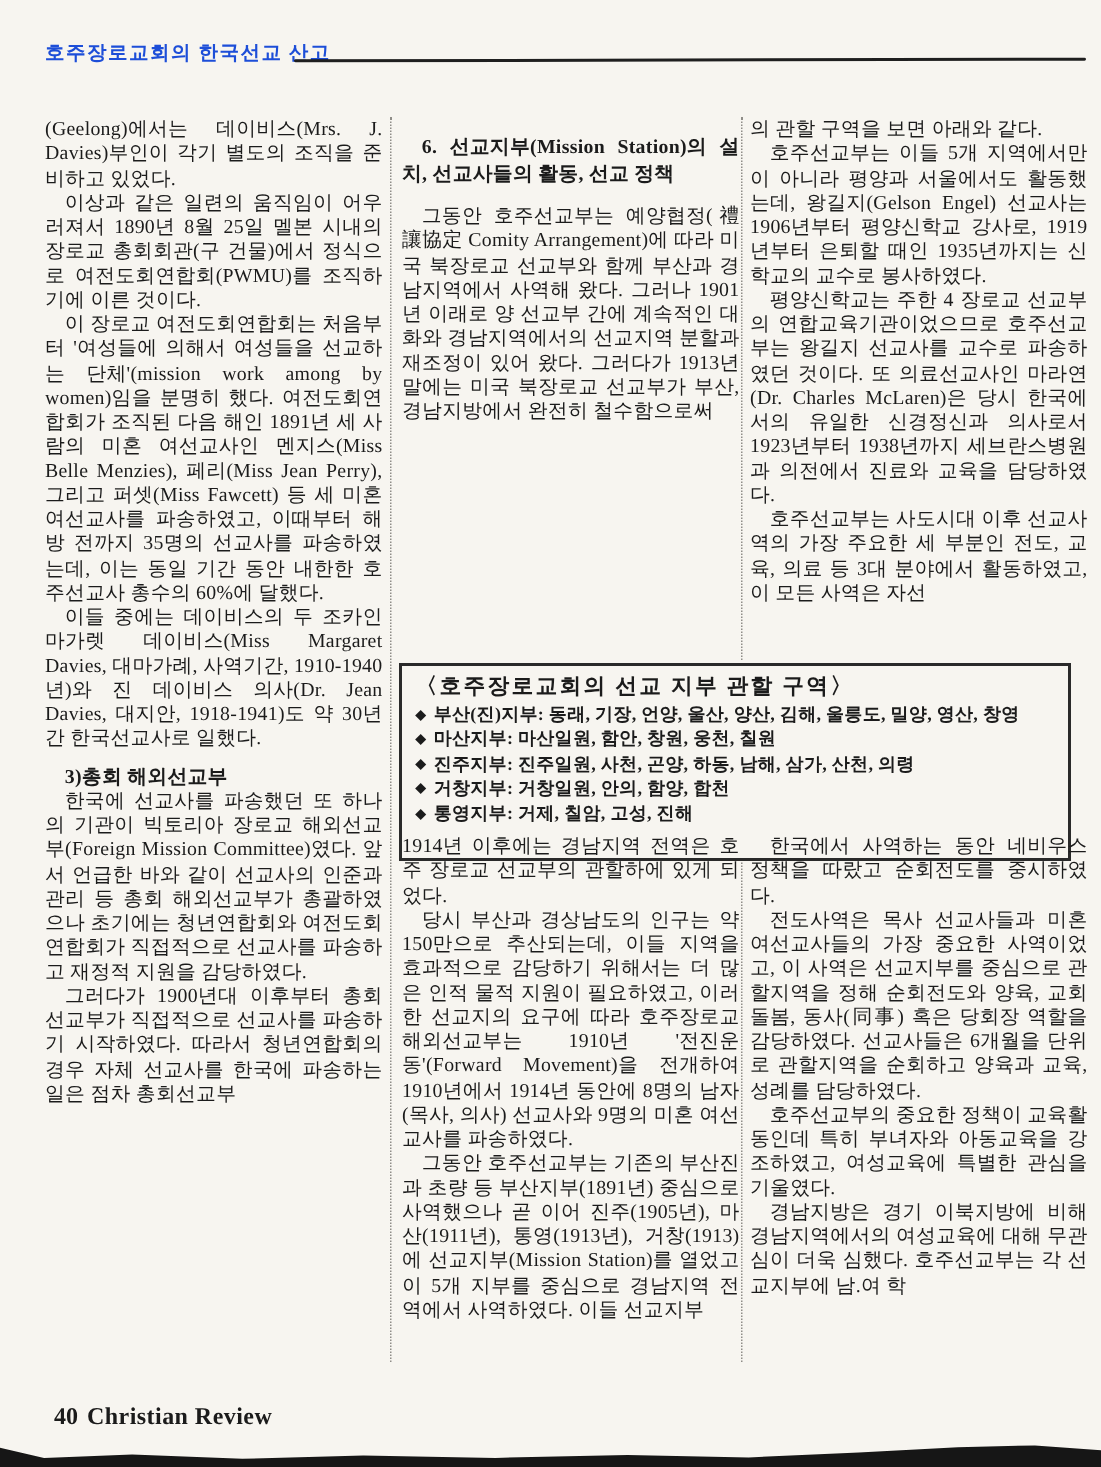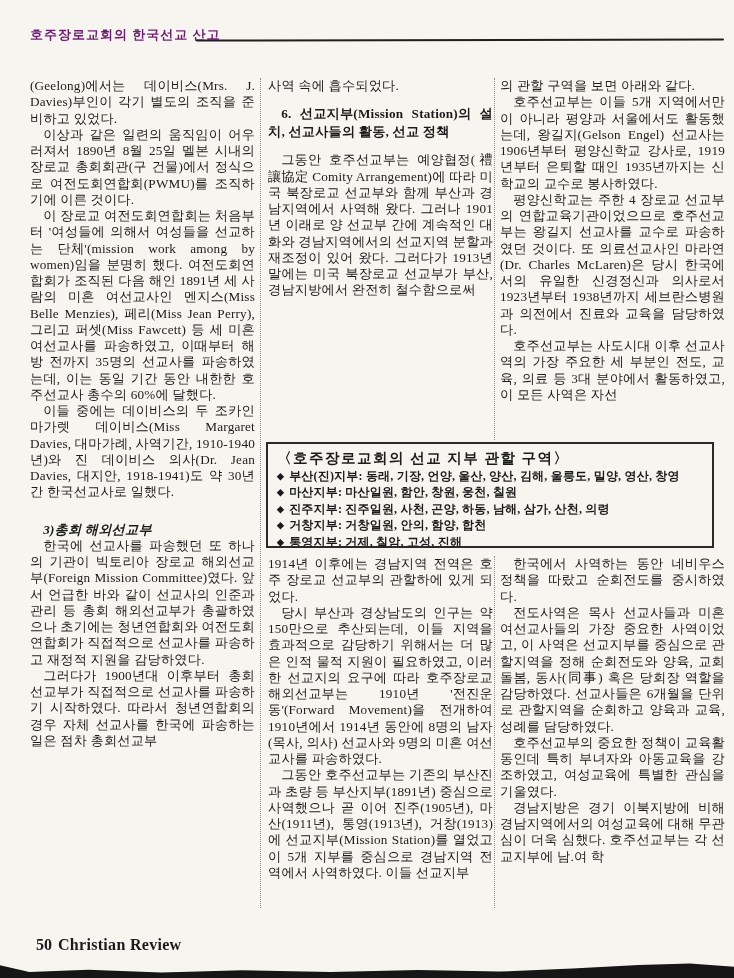--- a/index.html
+++ b/index.html
@@ -9,50 +9,50 @@
     width:734px; height:978px;
     margin:0 auto;
     background:#f7f5f0;
     font-family:"Liberation Serif", serif;
     color:#1b1b1b;
     overflow:hidden;
   }
   .running-head {
     position:absolute; left:30px; top:26px;
     font-size:13px; font-weight:bold; letter-spacing:1px;
-    color:#701a75;
+    color:#1d4ed8;
   }
   .head-rule {
     position:absolute; left:196px; top:39px; width:528px; height:2px;
     background:#1f1f1f; border-radius:2px; transform:rotate(-0.12deg);
   }
   .col {
     position:absolute; width:225px;
     font-size:13.2px; line-height:16.25px;
     text-align:justify; overflow:hidden;
     letter-spacing:0.2px;
   }
   .col p { text-indent:1em; }
   .col p.flush { text-indent:0; }
-  .h1-inline { font-weight:bold; display:block; margin-top:21px; text-indent:1em;font-style:italic; }
+  .h1-inline { font-weight:bold; display:block; margin-top:9px; text-indent:1em; }
   .sec-heading {
     font-weight:bold; margin:11px 0 12px 0; text-indent:1em;
     line-height:17.5px; letter-spacing:0.2px;
   }
   #col1 { left:30px;  top:78px;  height:832px; }
   #col2-upper { left:268px; top:78px;  height:364px; }
   #col3-upper { left:500px; top:78px;  height:368px; }
   #col2-lower { left:268px; top:556px; height:354px; }
   #col3-lower { left:500px; top:556px; height:374px; }
   .vdiv { position:absolute; width:0; border-left:1px dotted #8f8d88; }
   #vdiv1  { left:260px; top:78px;  height:830px; }
   #vdiv2a { left:494px; top:78px;  height:362px; }
   #vdiv2b { left:494px; top:556px; height:352px; }
   .region-box {
-    position:absolute; left:266px; top:442px; width:448px; height:106px;
+    position:absolute; left:266px; top:442px; width:448px; height:132px;
     border:2px solid #2a2a2a; background:#f7f5f0;
     padding:5px 9px 0 9px; overflow:hidden;
   }
   .region-box .box-title {
     font-size:14.5px; font-weight:bold; letter-spacing:1.5px;
     line-height:18px; margin-bottom:2px; white-space:nowrap;
   }
   .region-box .box-item {
     font-size:12px; font-weight:bold; line-height:15.4px;
     white-space:nowrap; letter-spacing:0.2px;
@@ -88,21 +88,20 @@
     <p class="flush">(Geelong)에서는 데이비스(Mrs. J. Davies)부인이 각기 별도의 조직을 준비하고 있었다.</p>
     <p>이상과 같은 일련의 움직임이 어우러져서 1890년 8월 25일 멜본 시내의 장로교 총회회관(구 건물)에서 정식으로 여전도회연합회(PWMU)를 조직하기에 이른 것이다.</p>
     <p>이 장로교 여전도회연합회는 처음부터 '여성들에 의해서 여성들을 선교하는 단체'(mission work among by women)임을 분명히 했다. 여전도회연합회가 조직된 다음 해인 1891년 세 사람의 미혼 여선교사인 멘지스(Miss Belle Menzies), 페리(Miss Jean Perry), 그리고 퍼셋(Miss Fawcett) 등 세 미혼 여선교사를 파송하였고, 이때부터 해방 전까지 35명의 선교사를 파송하였는데, 이는 동일 기간 동안 내한한 호주선교사 총수의 60%에 달했다.</p>
     <p>이들 중에는 데이비스의 두 조카인 마가렛 데이비스(Miss Margaret Davies, 대마가례, 사역기간, 1910-1940년)와 진 데이비스 의사(Dr. Jean Davies, 대지안, 1918-1941)도 약 30년간 한국선교사로 일했다.</p>
     <span class="h1-inline">3)총회 해외선교부</span>
     <p class="flush" style="text-indent:1em;">한국에 선교사를 파송했던 또 하나의 기관이 빅토리아 장로교 해외선교부(Foreign Mission Committee)였다. 앞서 언급한 바와 같이 선교사의 인준과 관리 등 총회 해외선교부가 총괄하였으나 초기에는 청년연합회와 여전도회연합회가 직접적으로 선교사를 파송하고 재정적 지원을 감당하였다.</p>
     <p>그러다가 1900년대 이후부터 총회 선교부가 직접적으로 선교사를 파송하기 시작하였다. 따라서 청년연합회의 경우 자체 선교사를 한국에 파송하는 일은 점차 총회선교부</p>
   </div>
 
   <div class="col" id="col2-upper">
-    <p class="flush">사역 속에 흡수되었다.</p>
     <div class="sec-heading">6. 선교지부(Mission Station)의 설치, 선교사들의 활동, 선교 정책</div>
     <p>그동안 호주선교부는 예양협정(禮讓協定 Comity Arrangement)에 따라 미국 북장로교 선교부와 함께 부산과 경남지역에서 사역해 왔다. 그러나 1901년 이래로 양 선교부 간에 계속적인 대화와 경남지역에서의 선교지역 분할과 재조정이 있어 왔다. 그러다가 1913년 말에는 미국 북장로교 선교부가 부산, 경남지방에서 완전히 철수함으로써</p>
   </div>
 
   <div class="col" id="col3-upper">
     <p class="flush">의 관할 구역을 보면 아래와 같다.</p>
     <p>호주선교부는 이들 5개 지역에서만이 아니라 평양과 서울에서도 활동했는데, 왕길지(Gelson Engel) 선교사는 1906년부터 평양신학교 강사로, 1919년부터 은퇴할 때인 1935년까지는 신학교의 교수로 봉사하였다.</p>
     <p>평양신학교는 주한 4 장로교 선교부의 연합교육기관이었으므로 호주선교부는 왕길지 선교사를 교수로 파송하였던 것이다. 또 의료선교사인 마라연(Dr. Charles McLaren)은 당시 한국에서의 유일한 신경정신과 의사로서 1923년부터 1938년까지 세브란스병원과 의전에서 진료와 교육을 담당하였다.</p>
     <p>호주선교부는 사도시대 이후 선교사역의 가장 주요한 세 부분인 전도, 교육, 의료 등 3대 분야에서 활동하였고, 이 모든 사역은 자선</p>
   </div>
@@ -123,19 +122,19 @@
   </div>
 
   <div class="col" id="col3-lower">
     <p>한국에서 사역하는 동안 네비우스 정책을 따랐고 순회전도를 중시하였다.</p>
     <p>전도사역은 목사 선교사들과 미혼 여선교사들의 가장 중요한 사역이었고, 이 사역은 선교지부를 중심으로 관할지역을 정해 순회전도와 양육, 교회돌봄, 동사(同事) 혹은 당회장 역할을 감당하였다. 선교사들은 6개월을 단위로 관할지역을 순회하고 양육과 교육, 성례를 담당하였다.</p>
     <p>호주선교부의 중요한 정책이 교육활동인데 특히 부녀자와 아동교육을 강조하였고, 여성교육에 특별한 관심을 기울였다.</p>
     <p>경남지방은 경기 이북지방에 비해 경남지역에서의 여성교육에 대해 무관심이 더욱 심했다. 호주선교부는 각 선교지부에 남.여 학</p>
   </div>
 
   <div class="footer">
-    <span class="pageno">50</span>
+    <span class="pageno">40</span>
     <span class="journal">Christian Review</span>
   </div>
 
   <div class="scan-band"></div>
 
 </div>
 
 </body></html>

